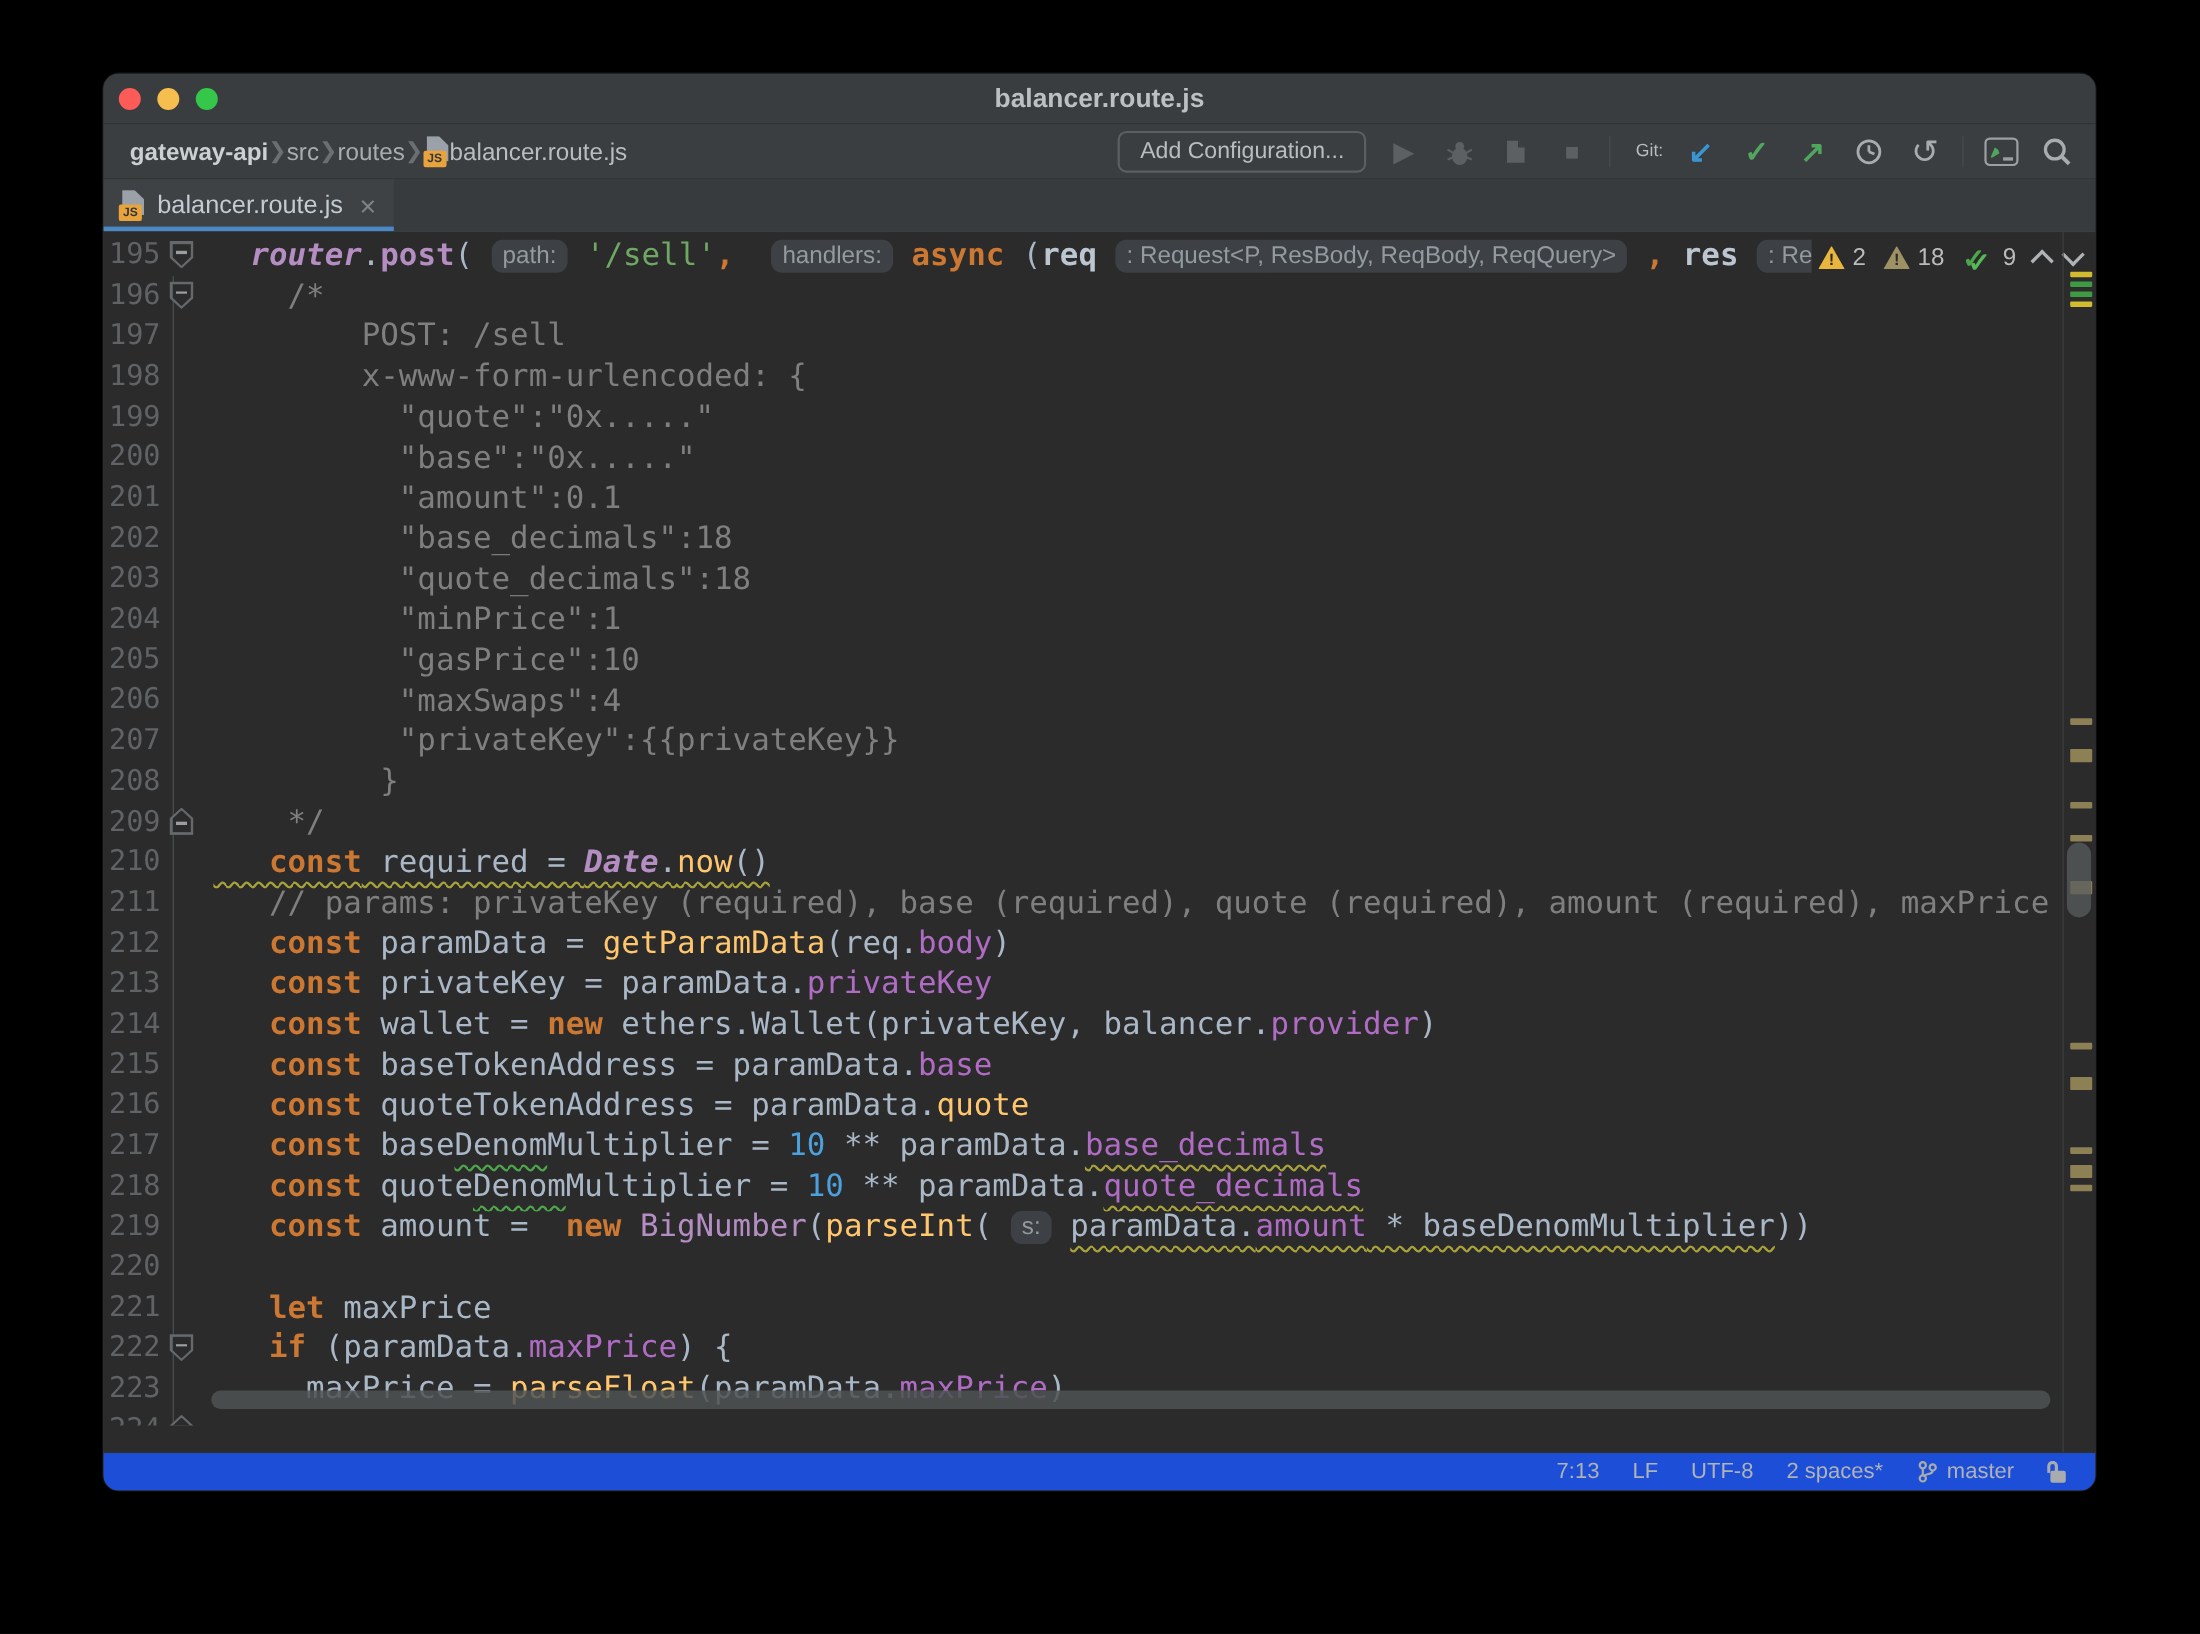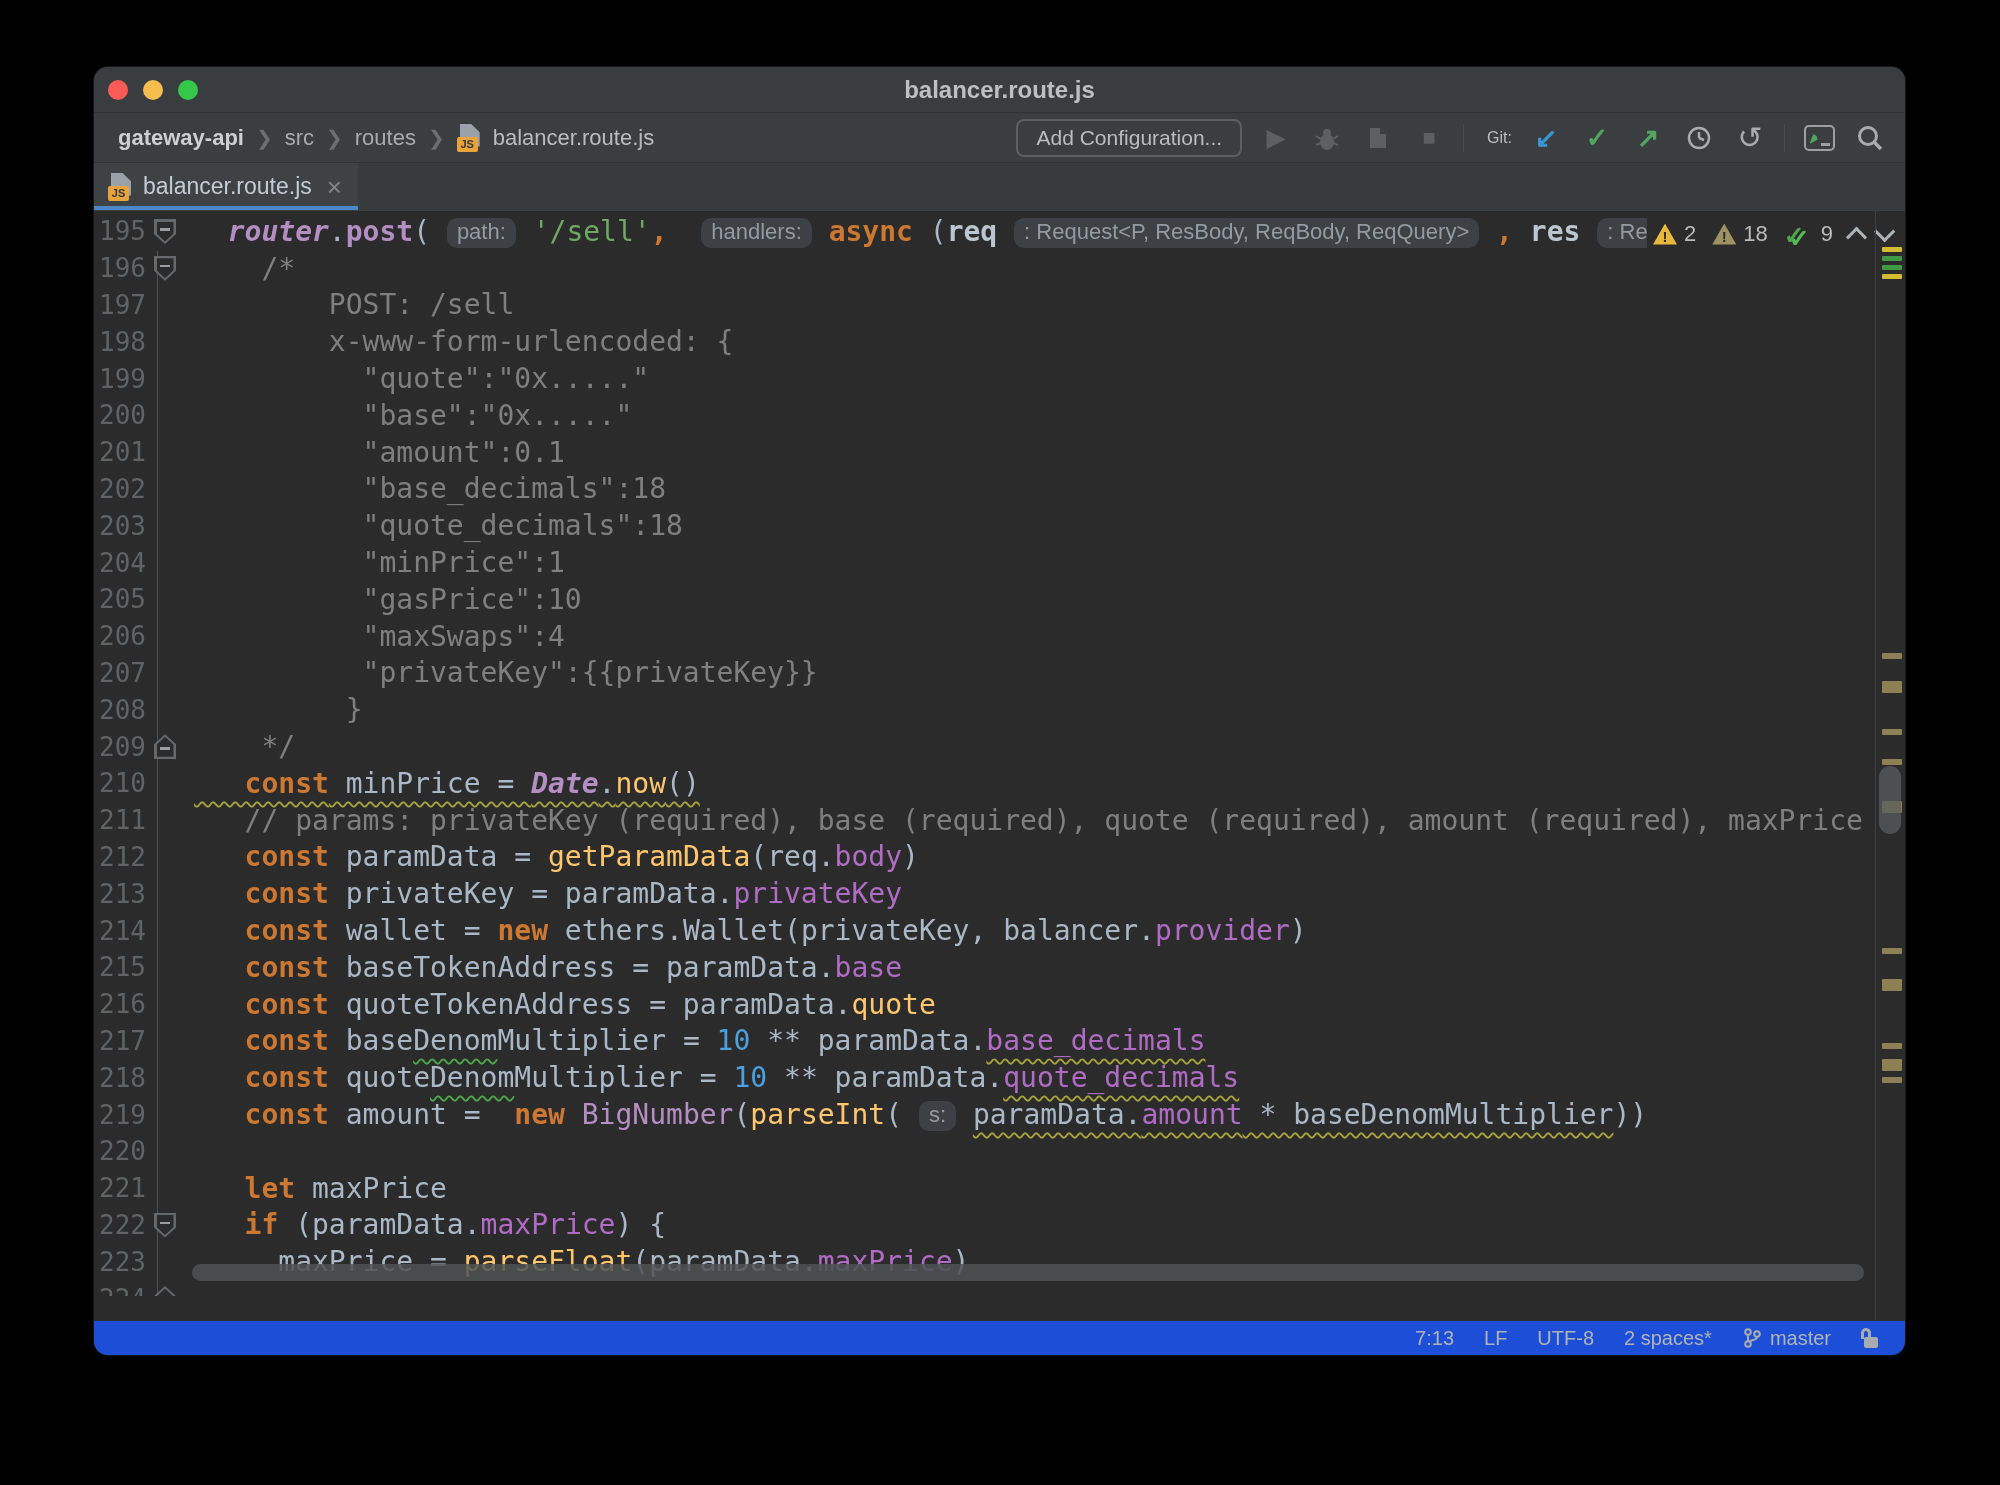--- a/index.html
+++ b/index.html
@@ -11,21 +11,21 @@
   
   .titlebar{position:relative;height:46px;background:#3A3D3F;border-bottom:1px solid #2E3133;}
   .traffic{position:absolute;left:14px;top:13px;display:flex;gap:15px;}
   .light{width:20px;height:20px;border-radius:50%;}
   .light.red{background:#FC5B57;} .light.yellow{background:#F5BE4F;} .light.green{background:#35C749;}
   .wintitle{position:absolute;left:0;right:0;top:0;height:46px;display:flex;align-items:center;justify-content:center;
             color:#BCC0C3;font-size:24px;font-weight:bold;}
   
   .toolbar{position:relative;height:50px;background:#3B3E40;border-bottom:1px solid #303335;
            display:flex;align-items:center;padding:0 18px 0 24px;}
-  .crumbs{display:flex;align-items:center;gap:12px;font-size:22px;color:#A9ACAE;}
+  .crumbs{display:flex;align-items:center;font-size:22px;color:#A9ACAE;}
   .crumb-project{font-weight:bold;color:#CDD0D2;}
   .crumb-sep{color:#6B6F72;font-size:20px;}
   .crumb-file{color:#B9BDBF;}
   .toolbar-right{margin-left:auto;display:flex;align-items:center;gap:17px;}
   .addcfg{border:2px solid #5B5F62;border-radius:8px;padding:5px 18px;color:#B9BDBF;font-size:21px;background:transparent;}
   .tbi{display:inline-flex;align-items:center;justify-content:center;width:34px;height:34px;font-size:25px;}
   .dis{color:#5C6063;}
   .git-label{color:#B9BDBF;font-size:16px;margin-left:6px;}
   .sepv{width:1px;height:28px;background:#4A4D4F;}
   .arrow{font-weight:bold;font-size:27px;}
@@ -286,21 +286,21 @@
                   <span class="o"></span>
                   <span class="i"></span>
                   <span class="dash"></span>
                 </span>
               </span>
               <span class="code"><span class="cm">    */</span></span>
             </div>
             <div class="line">
               <span class="ln">210</span>
               <span class="foldcol"></span>
-              <span class="code"><span class="kw wy">   const</span><span class="pl wy"> minPrice = </span><span class="cl wy">Date</span><span class="pl wy">.</span><span class="fn wy">now</span><span class="pl wy">()</span></span>
+              <span class="code"><span class="kw wy">   const</span><span class="pl wy"> required = </span><span class="cl wy">Date</span><span class="pl wy">.</span><span class="fn wy">now</span><span class="pl wy">()</span></span>
             </div>
             <div class="line">
               <span class="ln">211</span>
               <span class="foldcol"></span>
               <span class="code"><span class="cm">   // params: privateKey (required), base (required), quote (required), amount (required), maxPrice (required), gasPrice (r</span></span>
             </div>
             <div class="line">
               <span class="ln">212</span>
               <span class="foldcol"></span>
               <span class="code"><span class="kw">   const</span><span class="pl"> paramData = </span><span class="fn">getParamData</span><span class="pl">(req.</span><span class="pr">body</span><span class="pl">)</span></span>

